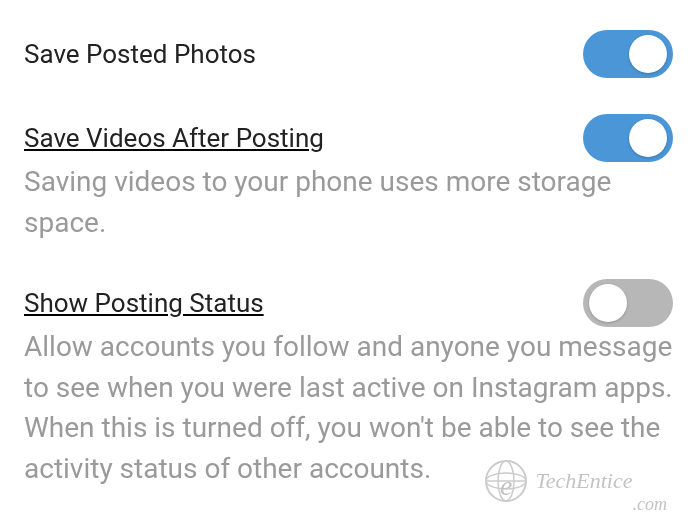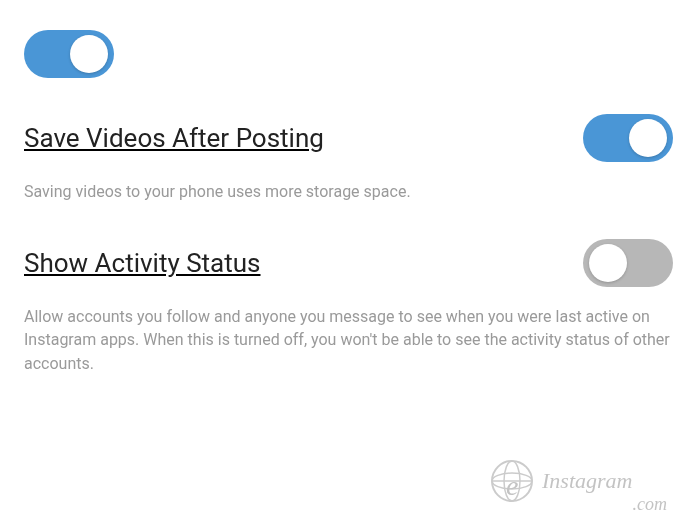--- a/index.html
+++ b/index.html
@@ -21,24 +21,23 @@
       justify-content: space-between;
       align-items: center;
       margin-top: 18px;
     }
     .setting-title {
       font-size: 26px;
       font-weight: 400;
       color: #222;
     }
     .setting-desc {
-      font-size: 16px;
+      font-size: 28px;
       color: #9a9a9a;
       line-height: 1.45;
-      margin-top: 18px;
     }
     .section-gap {
       margin-top: 36px;
       text-decoration: underline;
     }
     .toggle {
       width: 90px;
       height: 48px;
       border-radius: 24px;
       position: relative;
@@ -83,44 +82,45 @@
     }
     .watermark-dot {
       font-size: 18px;
       margin-top: 48px;
     }
   </style>
 </head>
 <body>
 
 <div class="setting-row">
+  <div class="setting-title">Save Posted Photos</div>
   <div class="toggle toggle-on">
     <div class="toggle-knob"></div>
   </div>
 </div>
 
 <div class="setting-row section-gap">
   <div class="setting-title">Save Videos After Posting</div>
   <div class="toggle toggle-on">
     <div class="toggle-knob"></div>
   </div>
 </div>
 <div class="setting-desc">Saving videos to your phone uses more storage space.</div>
 
 <div class="setting-row section-gap">
-  <div class="setting-title">Show Activity Status</div>
+  <div class="setting-title">Show Posting Status</div>
   <div class="toggle toggle-off">
     <div class="toggle-knob"></div>
   </div>
 </div>
 <div class="setting-desc">Allow accounts you follow and anyone you message to see when you were last active on Instagram apps. When this is turned off, you won't be able to see the activity status of other accounts.</div>
 
 <div class="watermark">
   <svg width="48" height="48" viewBox="0 0 48 48">
     <ellipse cx="24" cy="24" rx="20" ry="20" fill="none" stroke="#999" stroke-width="2"></ellipse>
     <ellipse cx="24" cy="24" rx="20" ry="8" fill="none" stroke="#999" stroke-width="1.5"></ellipse>
     <ellipse cx="24" cy="24" rx="8" ry="20" fill="none" stroke="#999" stroke-width="1.5"></ellipse>
     <line x1="4" y1="24" x2="44" y2="24" stroke="#999" stroke-width="1.5"></line>
     <text x="18" y="38" font-family="Georgia" font-style="italic" font-size="28" fill="#888">e</text>
   </svg>
-  <span>Instagram</span>
+  <span>TechEntice</span>
   <span class="watermark-dot">.com</span>
 </div>
 
 </body></html>

